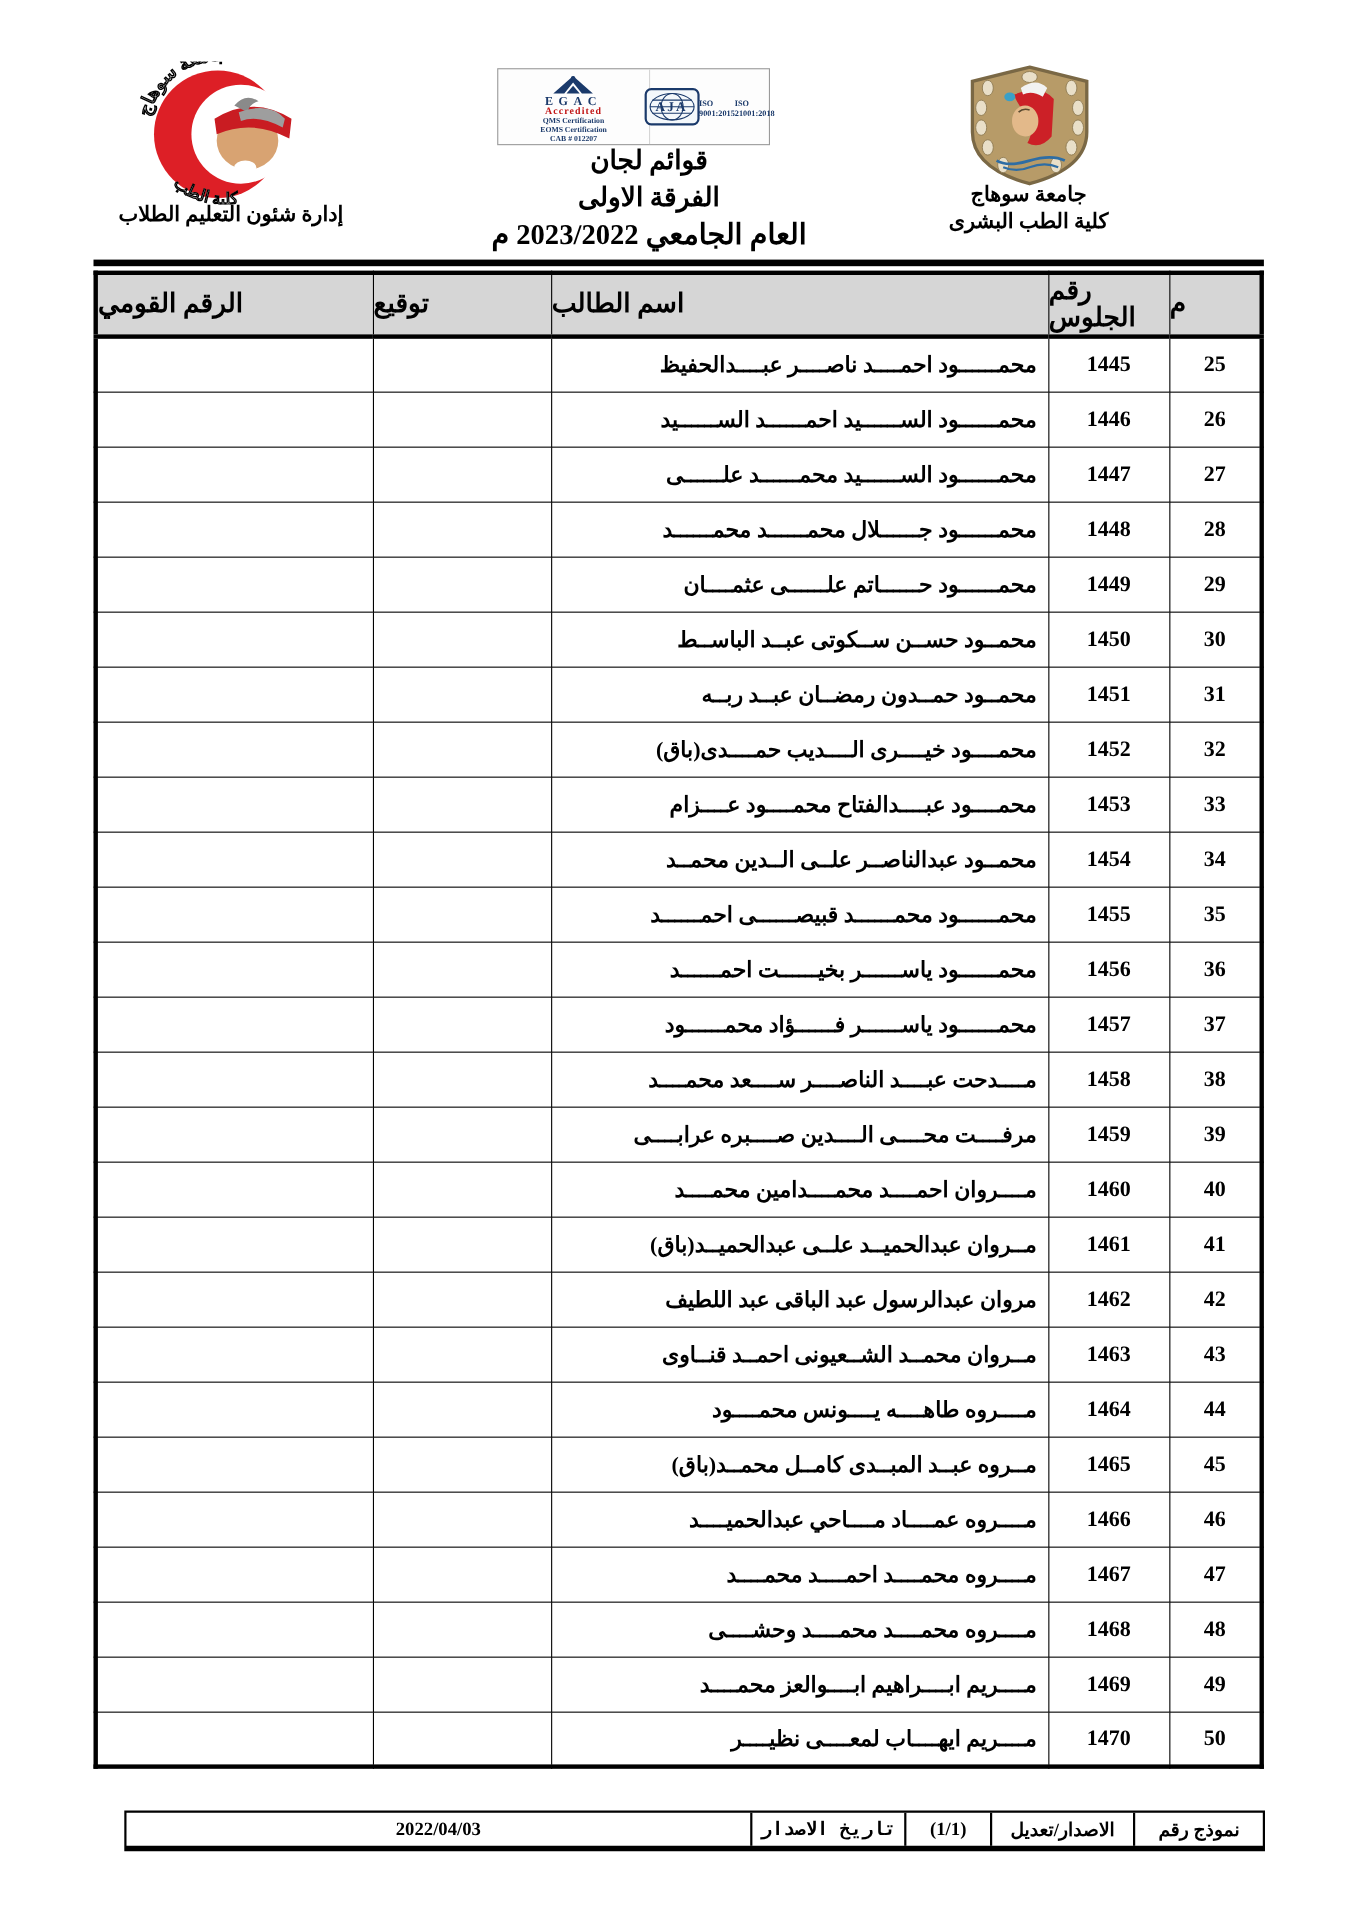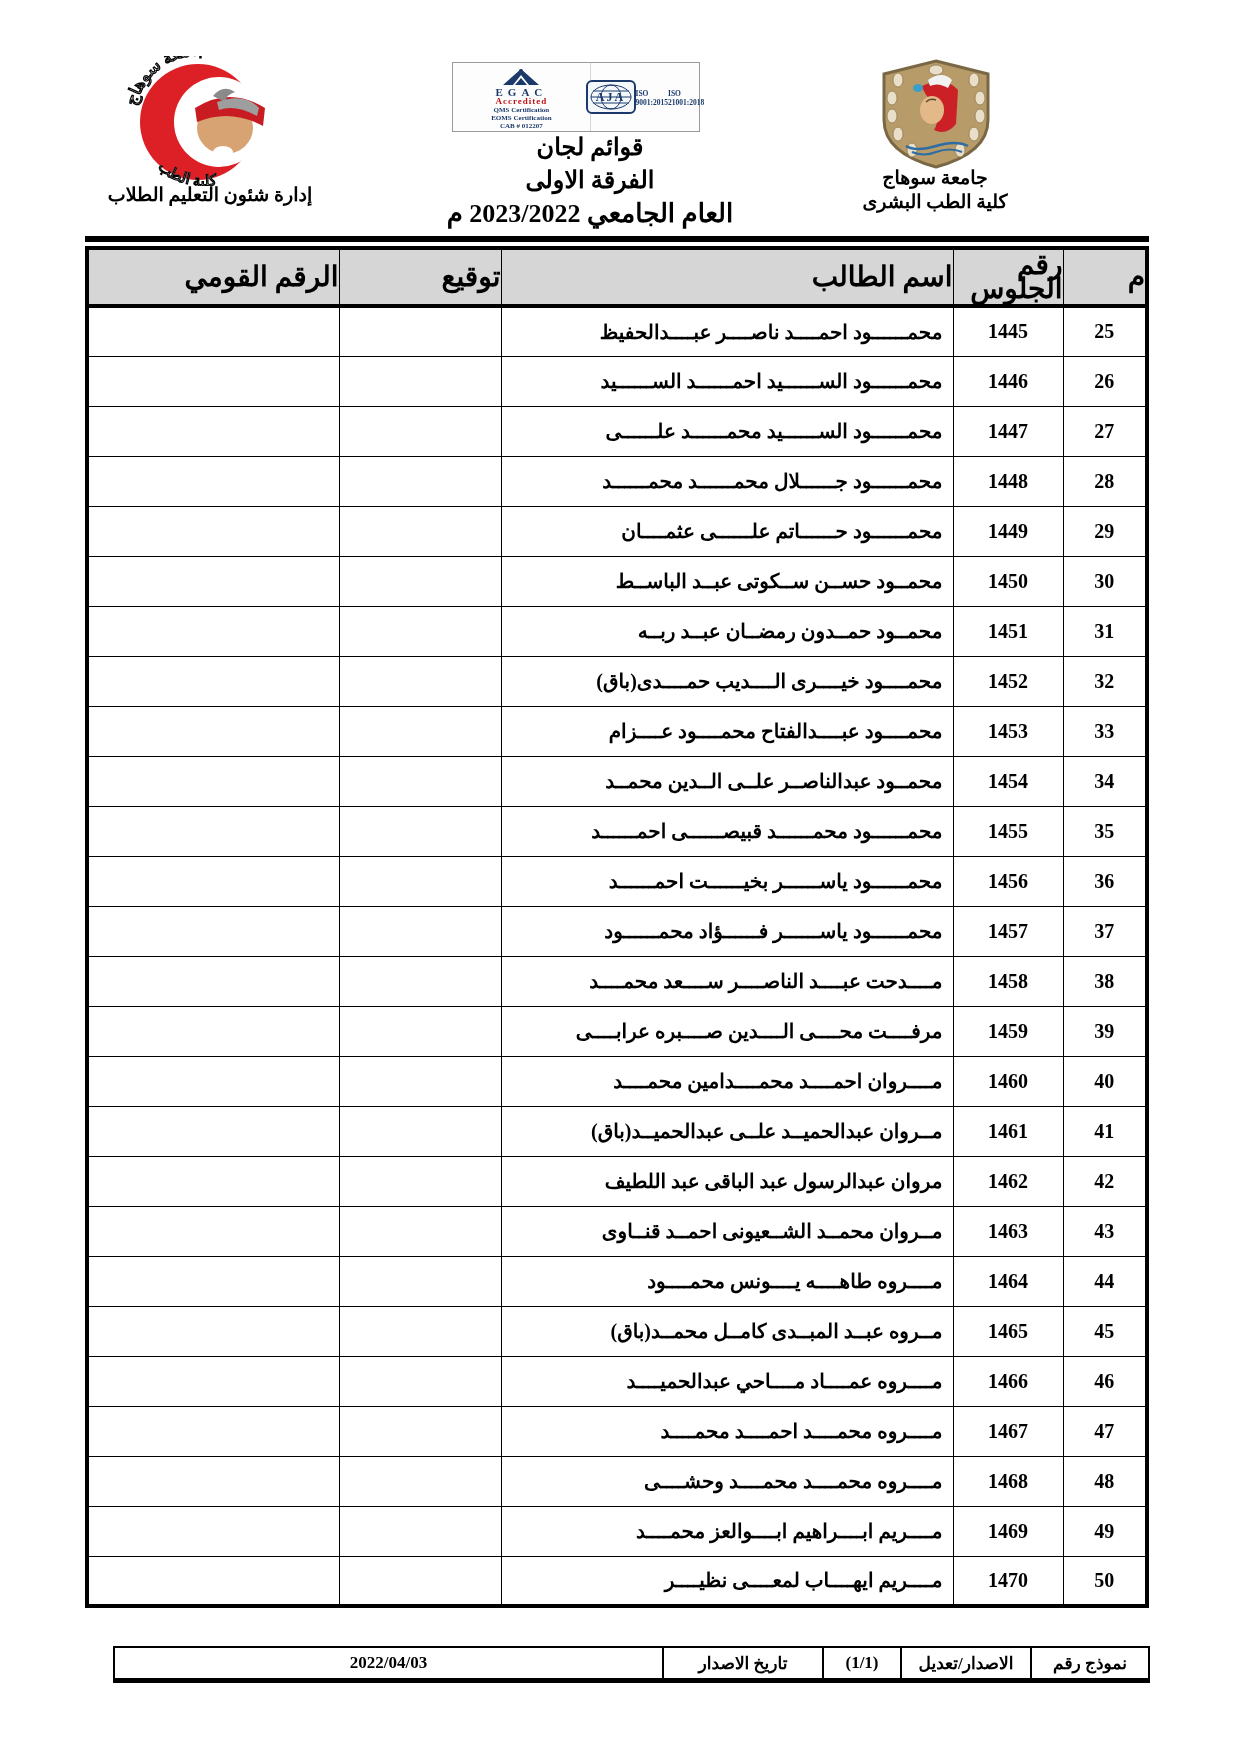--- a/index.html
+++ b/index.html
@@ -43,22 +43,22 @@
     font-size:19px; font-weight:bold; direction:rtl; line-height:24px;
   }
 
   
   .top-rule { position:absolute; left:85px; top:236px; width:1064px; height:6px; background:#000; }
   .table-wrap { position:absolute; left:85px; top:246px; width:1064px; }
   table.students { width:100%; border-collapse:collapse; direction:rtl; table-layout:fixed; }
   table.students, table.students th, table.students td { border:1px solid #000; }
   table.students { border:4px solid #000; }
   table.students thead th {
-    background:#d6d6d6; height:58px; font-size:28px; font-weight:bold;
-    border-bottom:4px solid #000; text-align:right; vertical-align:middle; line-height:24px;
+    background:#d6d6d6; height:58px; font-size:24px; font-weight:bold;
+    border-bottom:4px solid #000; text-align:left; vertical-align:middle; line-height:24px;
   }
   table.students td { height:50px; font-size:20px; font-weight:bold; vertical-align:middle; background:#fff; }
   .col-serial   { width:84px; }
   .col-seat     { width:110px; }
   .col-name     { width:452px; }
   .col-sign     { width:162px; }
   .col-nid      { width:auto; }
   td.cell-serial, td.cell-seat { text-align:center; font-family:"Liberation Serif","DejaVu Serif",serif; }
   td.cell-name { text-align:right; padding:0 10px 0 4px; font-size:19px; }
 
@@ -69,21 +69,21 @@
   }
   .footer-cell {
     display:flex; align-items:center; justify-content:center;
     font-size:17px; font-weight:bold; border-left:2px solid #000; height:100%;
   }
   .footer-cell:last-child { border-left:none; }
   .fc-form-label { width:118px; }
   .fc-form-code { width:408px; direction:ltr; }
   .fc-ver-label { width:130px; }
   .fc-ver-val { width:78px; direction:ltr; }
-  .fc-date-label { width:160px; }
+  .fc-date-label { width:140px;font-family:Liberation Mono, monospace; }
   .fc-date-val { flex:1; direction:ltr; }
 </style>
 </head>
 <body>
 
 <div class="page">
 
   <div class="left-logo-wrap">
     <svg width="240" height="130" viewBox="0 0 240 130">
       <defs>

